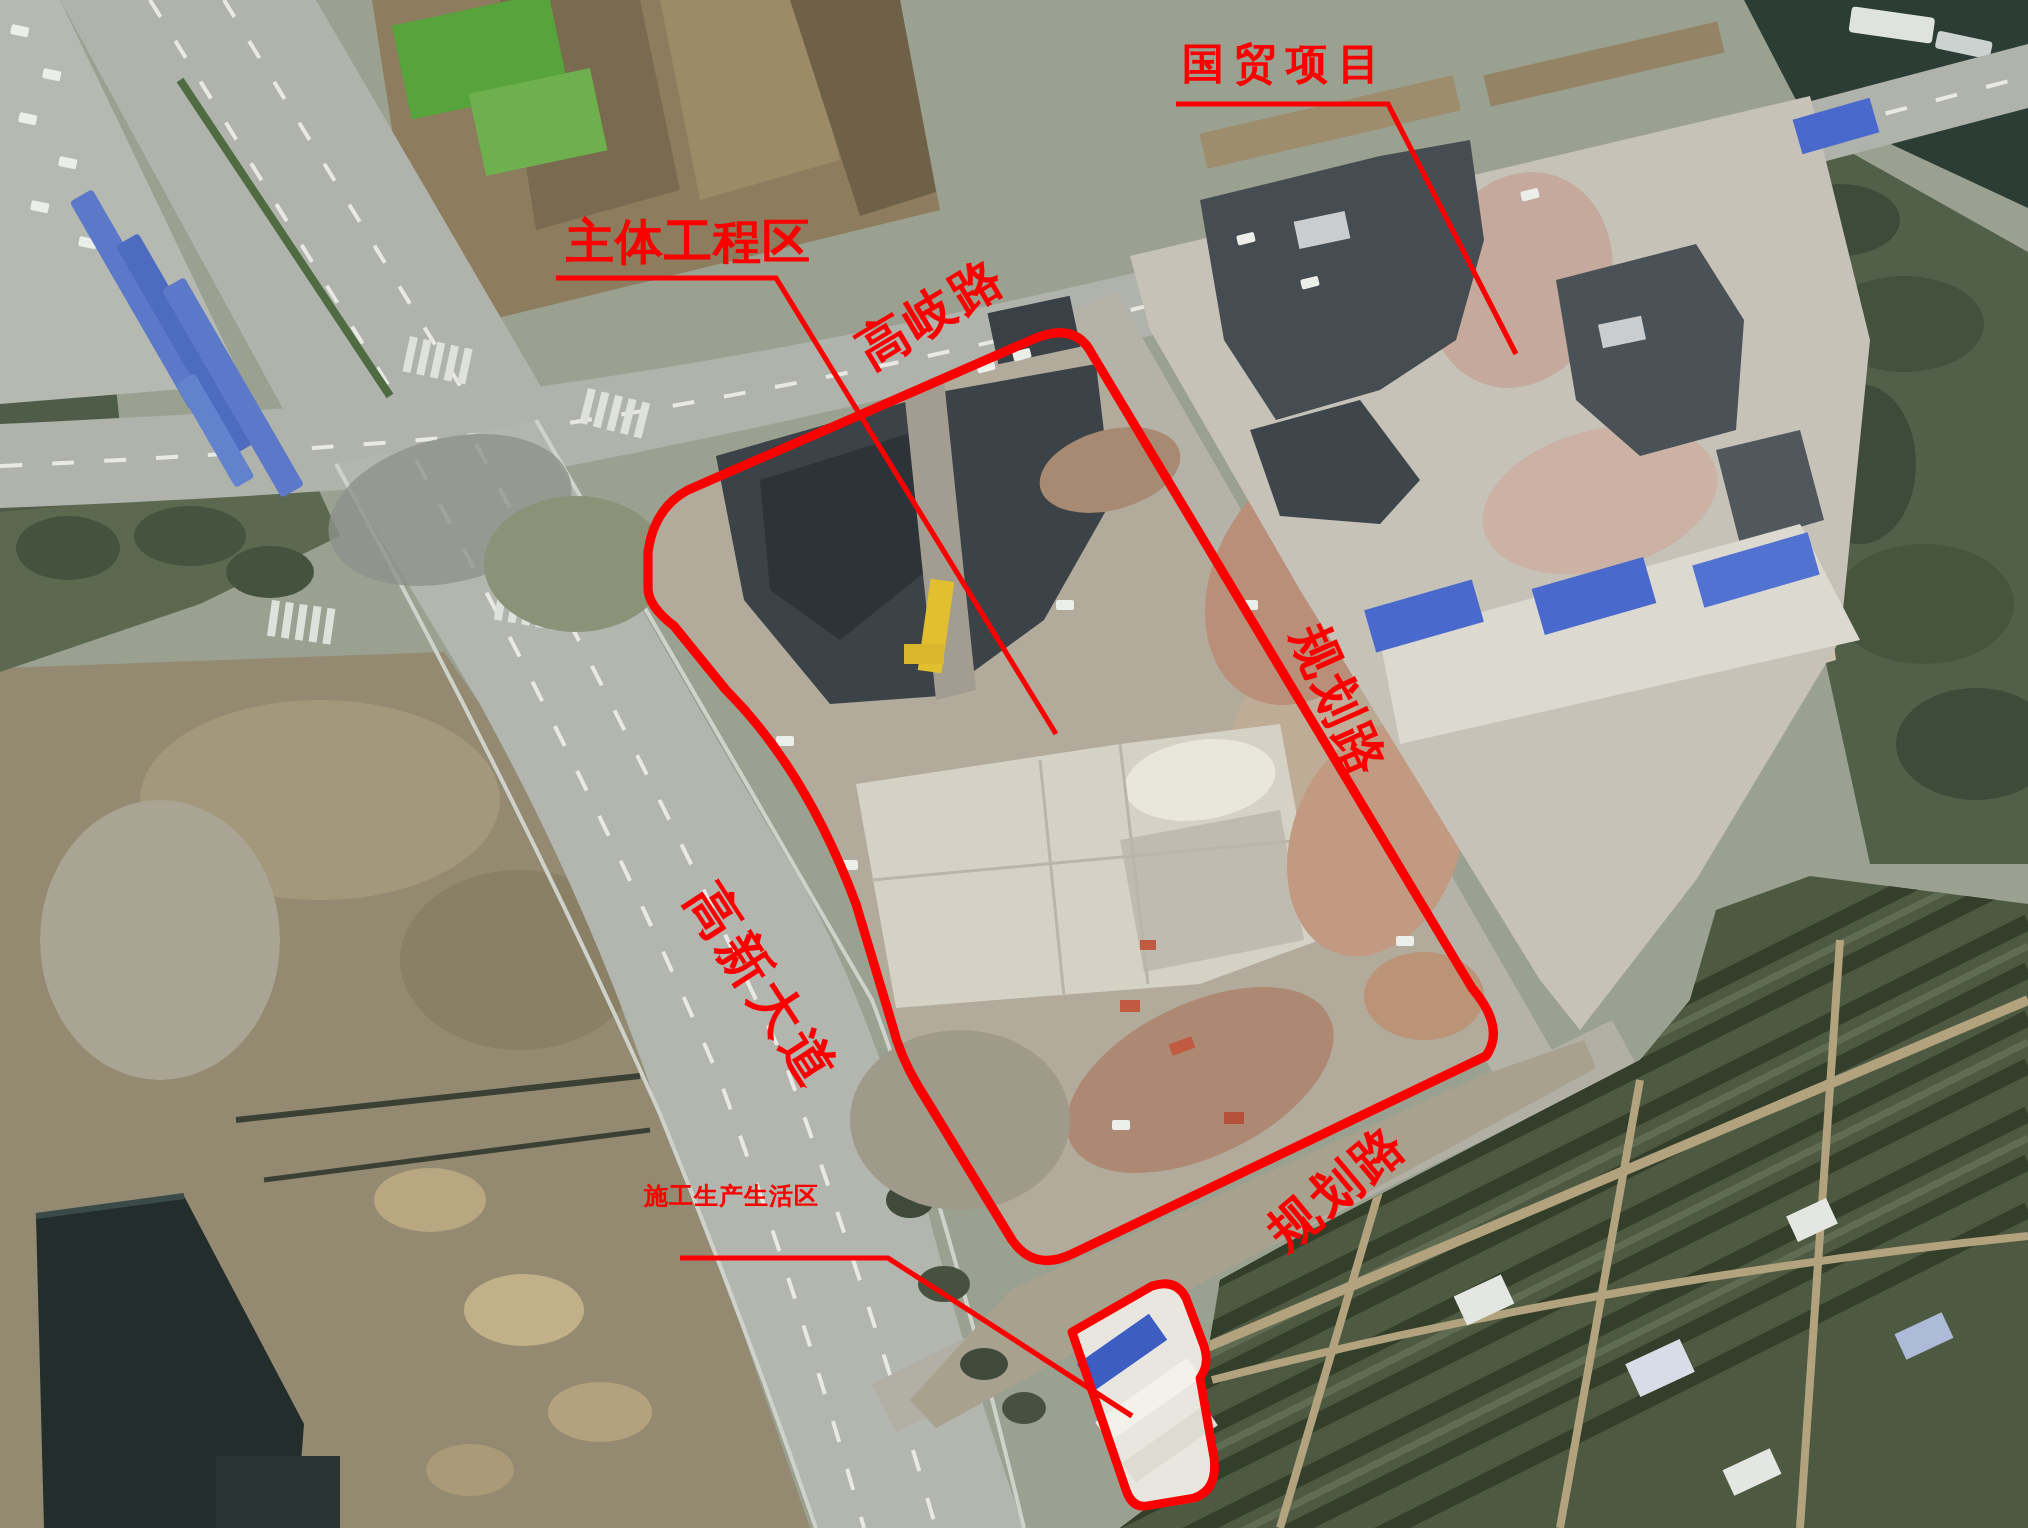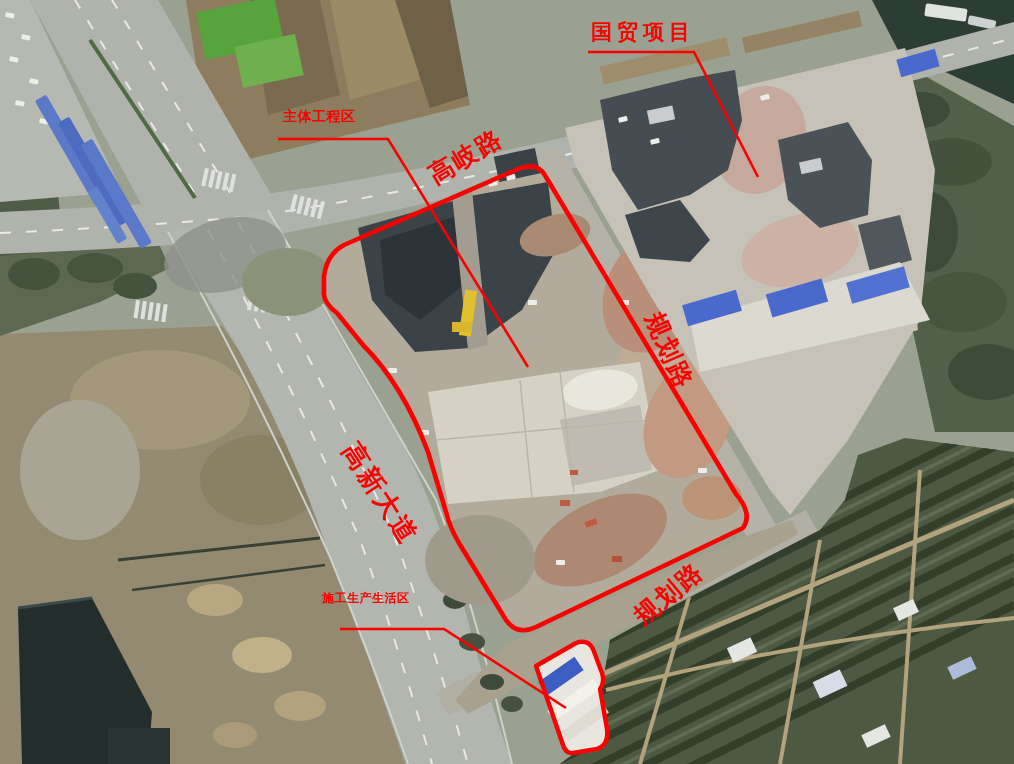--- a/index.html
+++ b/index.html
@@ -3,21 +3,21 @@
 <meta charset="utf-8">
 <style>
   html,body{margin:0;padding:0;}
   body{width:1014px;height:764px;overflow:hidden;background:#9ba191;
        font-family:"DejaVu Sans","Liberation Sans",sans-serif;}
   #stage{position:relative;width:1014px;height:764px;text-align:right;}
   #stage svg{position:absolute;left:0;top:0;}
   .label{position:absolute;color:#fb0000;font-weight:bold;white-space:nowrap;
          font-family:"DejaVu Sans","Liberation Sans",sans-serif;line-height:1.05;}
   .lbl-guomao{left:591px;top:21px;font-size:21px;letter-spacing:5px;}
-  .lbl-mainworks{left:283px;top:109px;font-size:14px;letter-spacing:0.5px;}
+  .lbl-mainworks{left:283px;top:109px;font-size:24px;letter-spacing:0.5px;}
   .lbl-living{left:322px;top:592px;font-size:12px;letter-spacing:0.5px;}
   .lbl-rot{transform-origin:center center;}
   .lbl-gaoqi{left:466px;top:157px;font-size:25px;letter-spacing:2px;
              transform:translate(-50%,-50%) rotate(-31deg);}
   .lbl-planeast{left:669px;top:351px;font-size:25px;letter-spacing:2px;
              transform:translate(-50%,-50%) rotate(66deg);}
   .lbl-gaoxin{left:380px;top:494px;font-size:26px;letter-spacing:3px;
              transform:translate(-50%,-50%) rotate(57deg);}
   .lbl-plansouth{left:669px;top:594px;font-size:25px;letter-spacing:2px;
              transform:translate(-50%,-50%) rotate(-40deg);}

